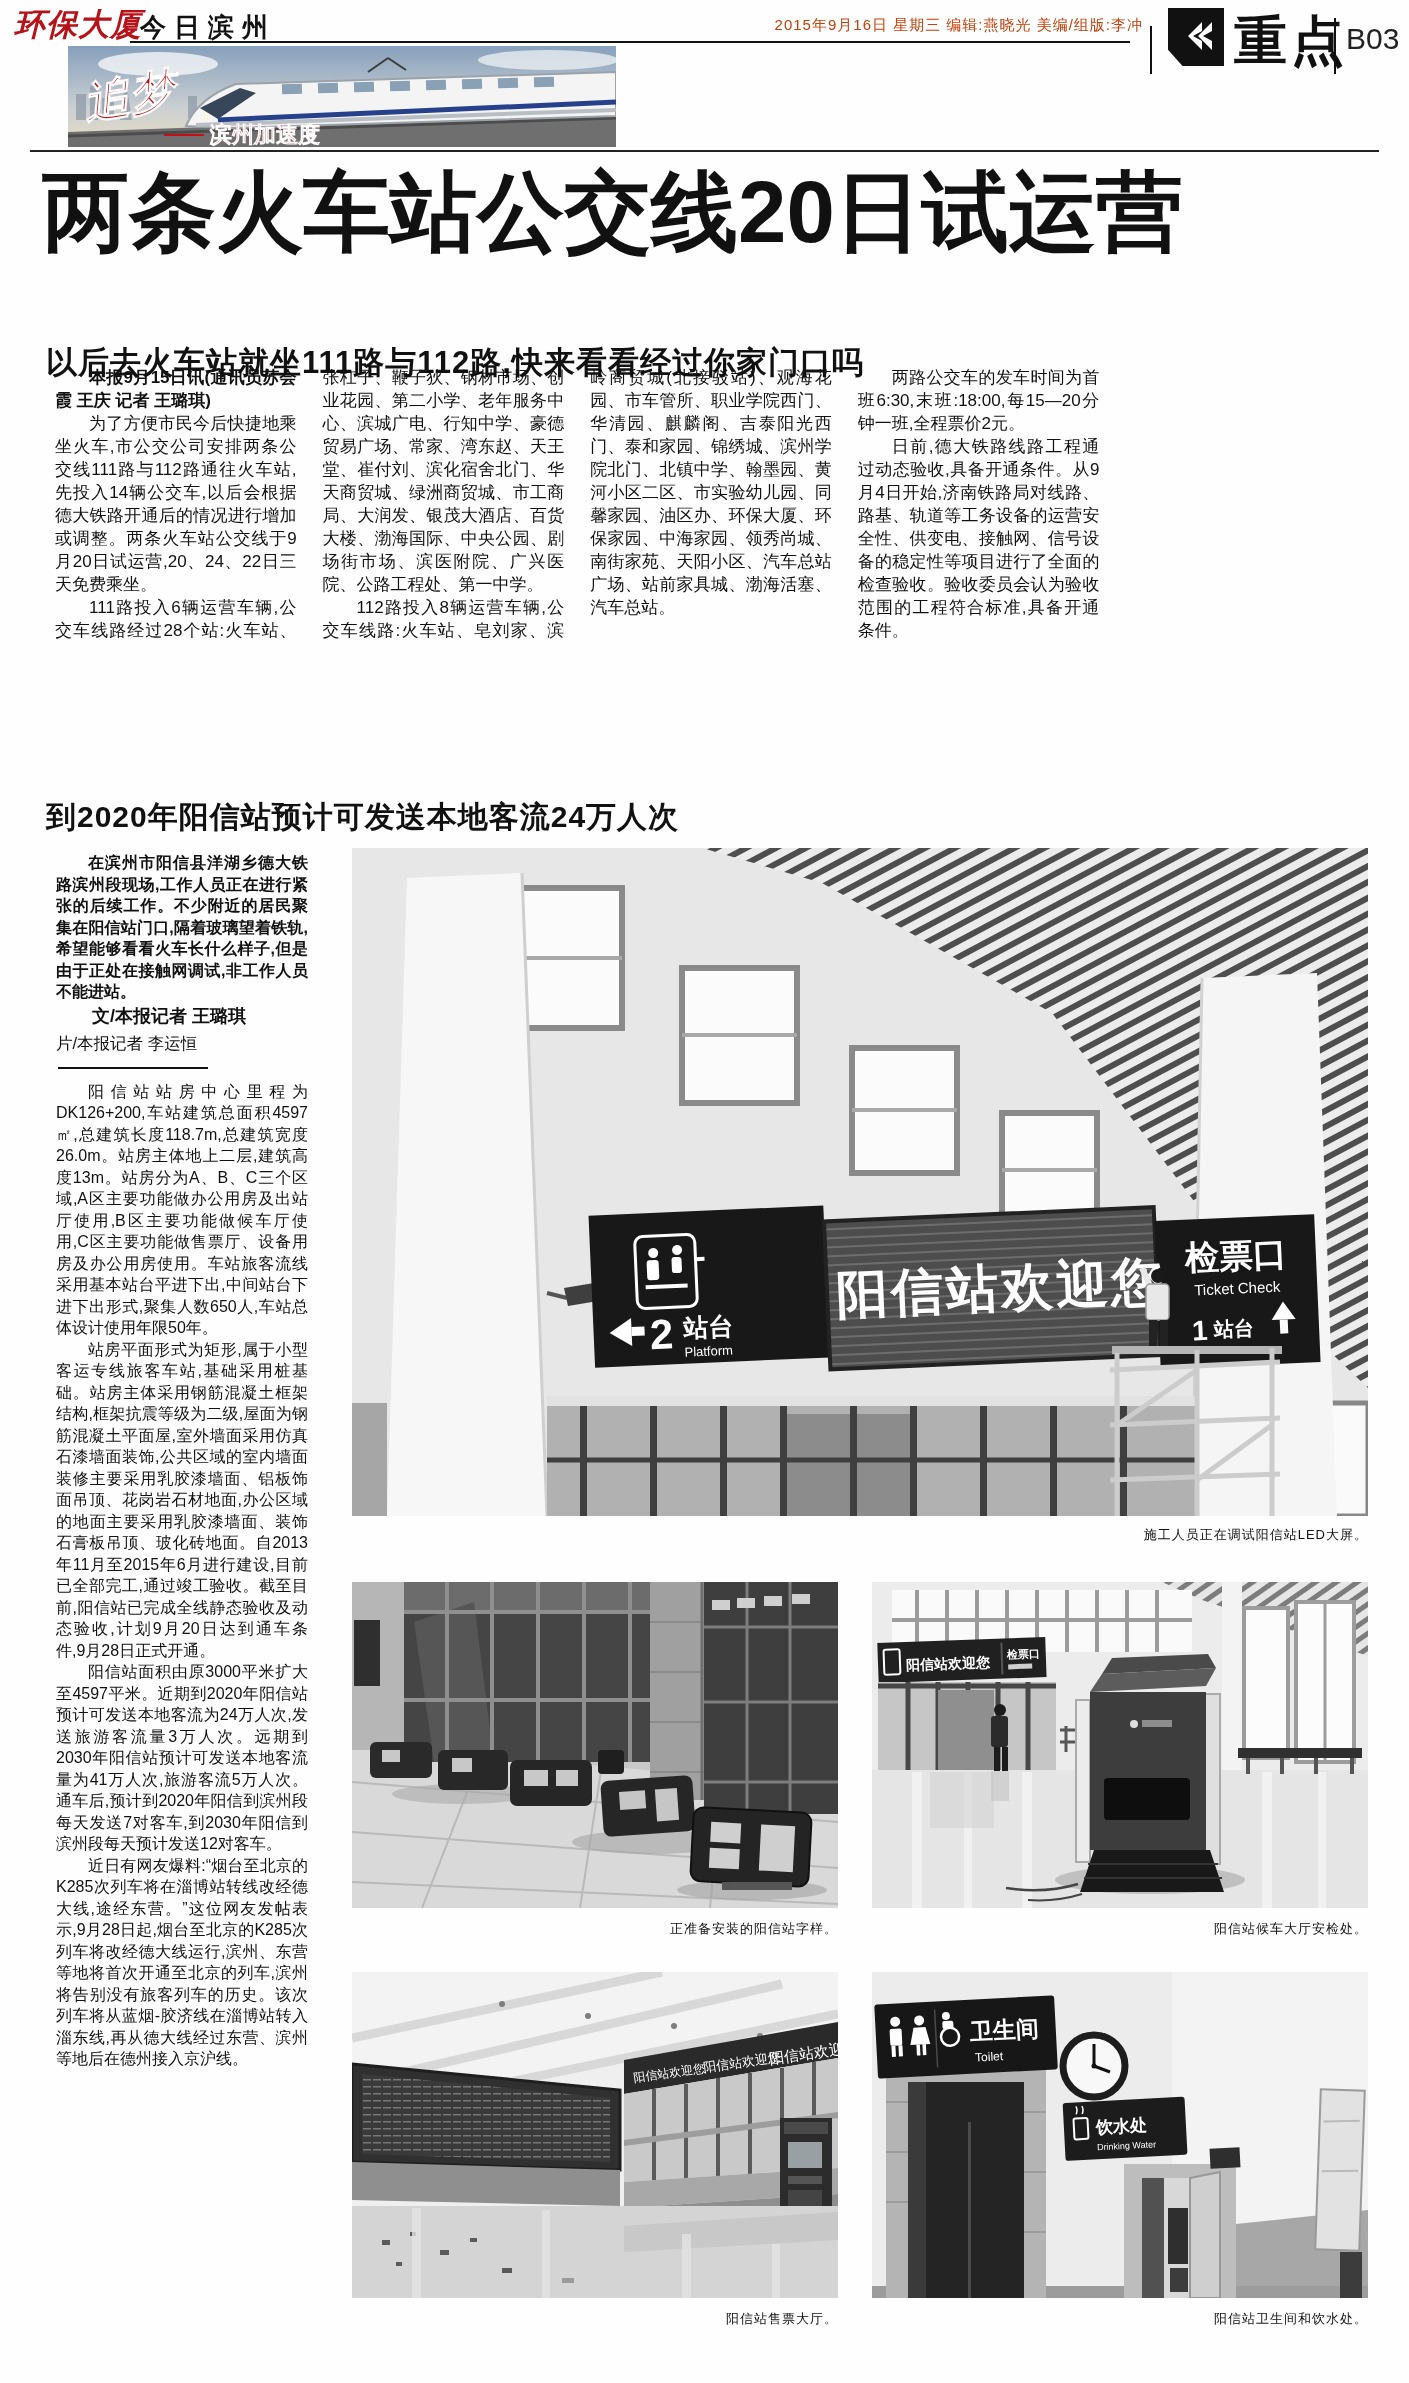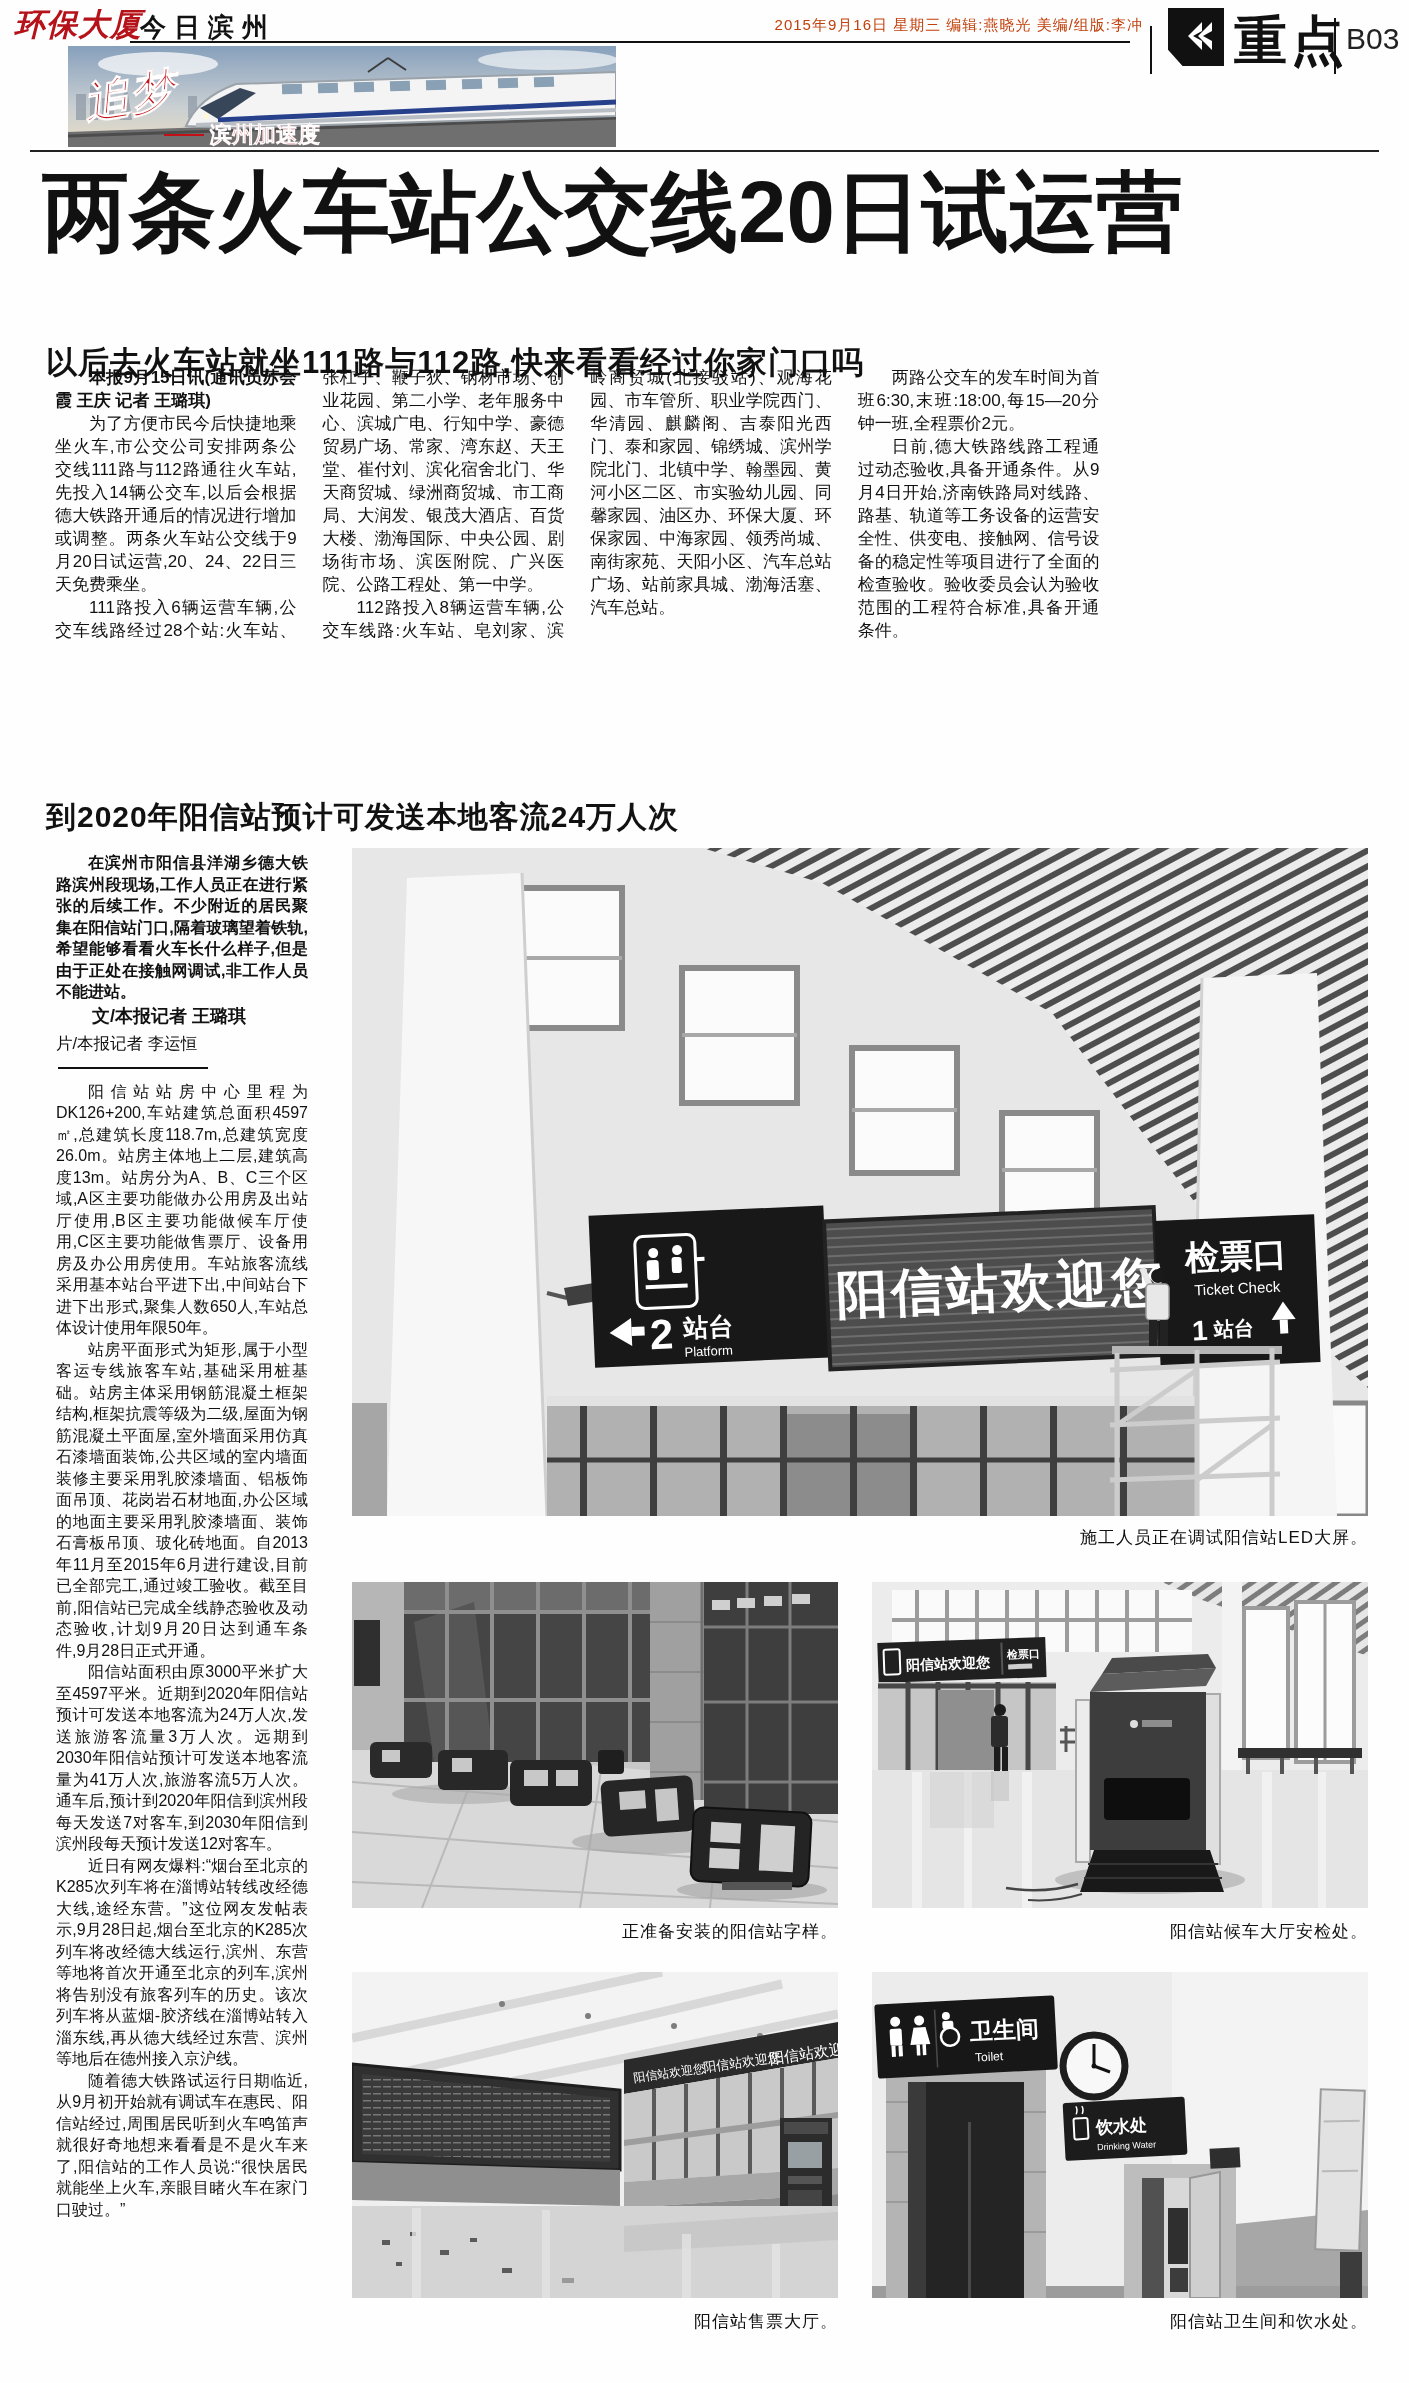--- a/index.html
+++ b/index.html
@@ -31,21 +31,21 @@
   
   .h2{left:42px;top:686px;font-size:79px;font-weight:bold;letter-spacing:2px;white-space:nowrap;}
   .sub2{left:46px;top:797px;font-size:30px;font-weight:bold;letter-spacing:1px;}
   .art2{left:56px;top:852px;width:252px;height:1524px;font-size:16px;line-height:21.5px;
         text-align:justify;overflow:hidden;}
   .byline{margin-top:16px;line-height:27px;font-size:18px;text-indent:0;font-weight:bold;}
   .byrule{width:150px;border:none;border-top:2px solid #111;margin:10px 0 12px 2px;}
   
   .photo{overflow:hidden;background:#ddd;}
   .photo svg{display:block;width:100%;height:100%;}
-  .cap{font-size:17px;text-align:right;letter-spacing:1px;color:#111;}
+  .cap{font-size:13px;text-align:right;letter-spacing:1px;color:#111;}
   .p-main{left:352px;top:848px;width:1016px;height:668px;}
   .c-main{left:352px;top:1526px;width:1016px;}
   .p-install{left:352px;top:1582px;width:486px;height:326px;}
   .p-security{left:872px;top:1582px;width:496px;height:326px;}
   .c-install{left:352px;top:1920px;width:486px;}
   .c-security{left:872px;top:1920px;width:496px;}
   .p-ticket{left:352px;top:1972px;width:486px;height:326px;}
   .p-fac{left:872px;top:1972px;width:496px;height:326px;}
   .c-ticket{left:352px;top:2310px;width:486px;}
   .c-fac{left:872px;top:2310px;width:496px;}
@@ -131,21 +131,20 @@
   <div class="abs sub2">到2020年阳信站预计可发送本地客流24万人次</div>
   <div class="abs art2">
     <p class="bold">在滨州市阳信县洋湖乡德大铁路滨州段现场,工作人员正在进行紧张的后续工作。不少附近的居民聚集在阳信站门口,隔着玻璃望着铁轨,希望能够看看火车长什么样子,但是由于正处在接触网调试,非工作人员不能进站。</p>
     <p class="byline">文/本报记者 王璐琪</p>
     <p style="text-indent:0;line-height:27px;font-size:16.5px;">片/本报记者 李运恒</p>
     <hr class="byrule">
     <p>阳信站站房中心里程为DK126+200,车站建筑总面积4597㎡,总建筑长度118.7m,总建筑宽度26.0m。站房主体地上二层,建筑高度13m。站房分为A、B、C三个区域,A区主要功能做办公用房及出站厅使用,B区主要功能做候车厅使用,C区主要功能做售票厅、设备用房及办公用房使用。车站旅客流线采用基本站台平进下出,中间站台下进下出形式,聚集人数650人,车站总体设计使用年限50年。</p>
     <p>站房平面形式为矩形,属于小型客运专线旅客车站,基础采用桩基础。站房主体采用钢筋混凝土框架结构,框架抗震等级为二级,屋面为钢筋混凝土平面屋,室外墙面采用仿真石漆墙面装饰,公共区域的室内墙面装修主要采用乳胶漆墙面、铝板饰面吊顶、花岗岩石材地面,办公区域的地面主要采用乳胶漆墙面、装饰石膏板吊顶、玻化砖地面。自2013年11月至2015年6月进行建设,目前已全部完工,通过竣工验收。截至目前,阳信站已完成全线静态验收及动态验收,计划9月20日达到通车条件,9月28日正式开通。</p>
     <p>阳信站面积由原3000平米扩大至4597平米。近期到2020年阳信站预计可发送本地客流为24万人次,发送旅游客流量3万人次。远期到2030年阳信站预计可发送本地客流量为41万人次,旅游客流5万人次。通车后,预计到2020年阳信到滨州段每天发送7对客车,到2030年阳信到滨州段每天预计发送12对客车。</p>
     <p>近日有网友爆料:“烟台至北京的K285次列车将在淄博站转线改经德大线,途经东营。”这位网友发帖表示,9月28日起,烟台至北京的K285次列车将改经德大线运行,滨州、东营等地将首次开通至北京的列车,滨州将告别没有旅客列车的历史。该次列车将从蓝烟-胶济线在淄博站转入淄东线,再从德大线经过东营、滨州等地后在德州接入京沪线。</p>
-    <p>随着德大铁路试运行日期临近,从9月初开始就有调试车在惠民、阳信站经过,周围居民听到火车鸣笛声就很好奇地想来看看是不是火车来了,阳信站的工作人员说:“很快居民就能坐上火车,亲眼目睹火车在家门口驶过。”</p>
   </div>
 
   <div class="abs photo p-main">
     <svg viewBox="0 0 1016 668" preserveAspectRatio="none">
       <defs>
         <pattern id="m-slat" width="14" height="14" patternUnits="userSpaceOnUse" patternTransform="rotate(62)">
           <rect width="14" height="14" fill="#ececec"></rect>
             <rect width="6" height="14" fill="#4e4e4e"></rect>
         </pattern>
         <pattern id="m-led" width="8" height="9" patternUnits="userSpaceOnUse">

